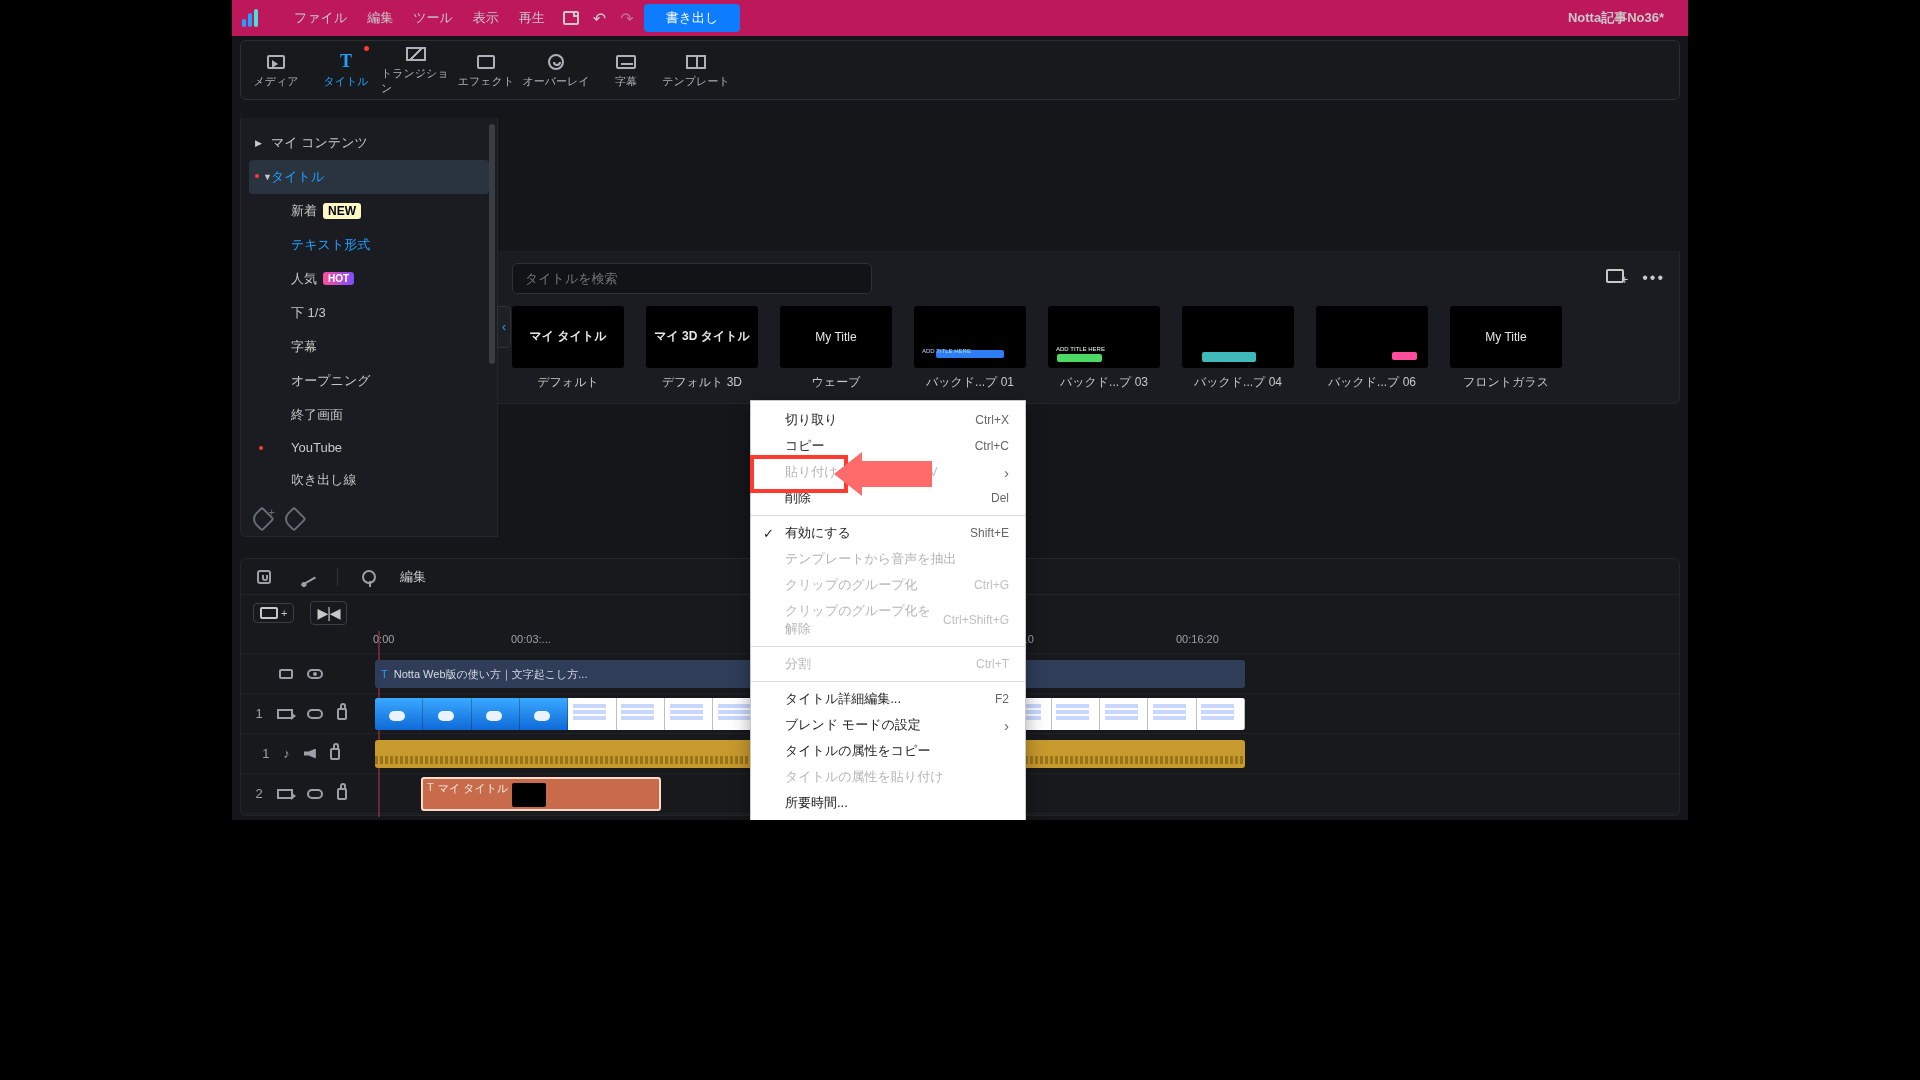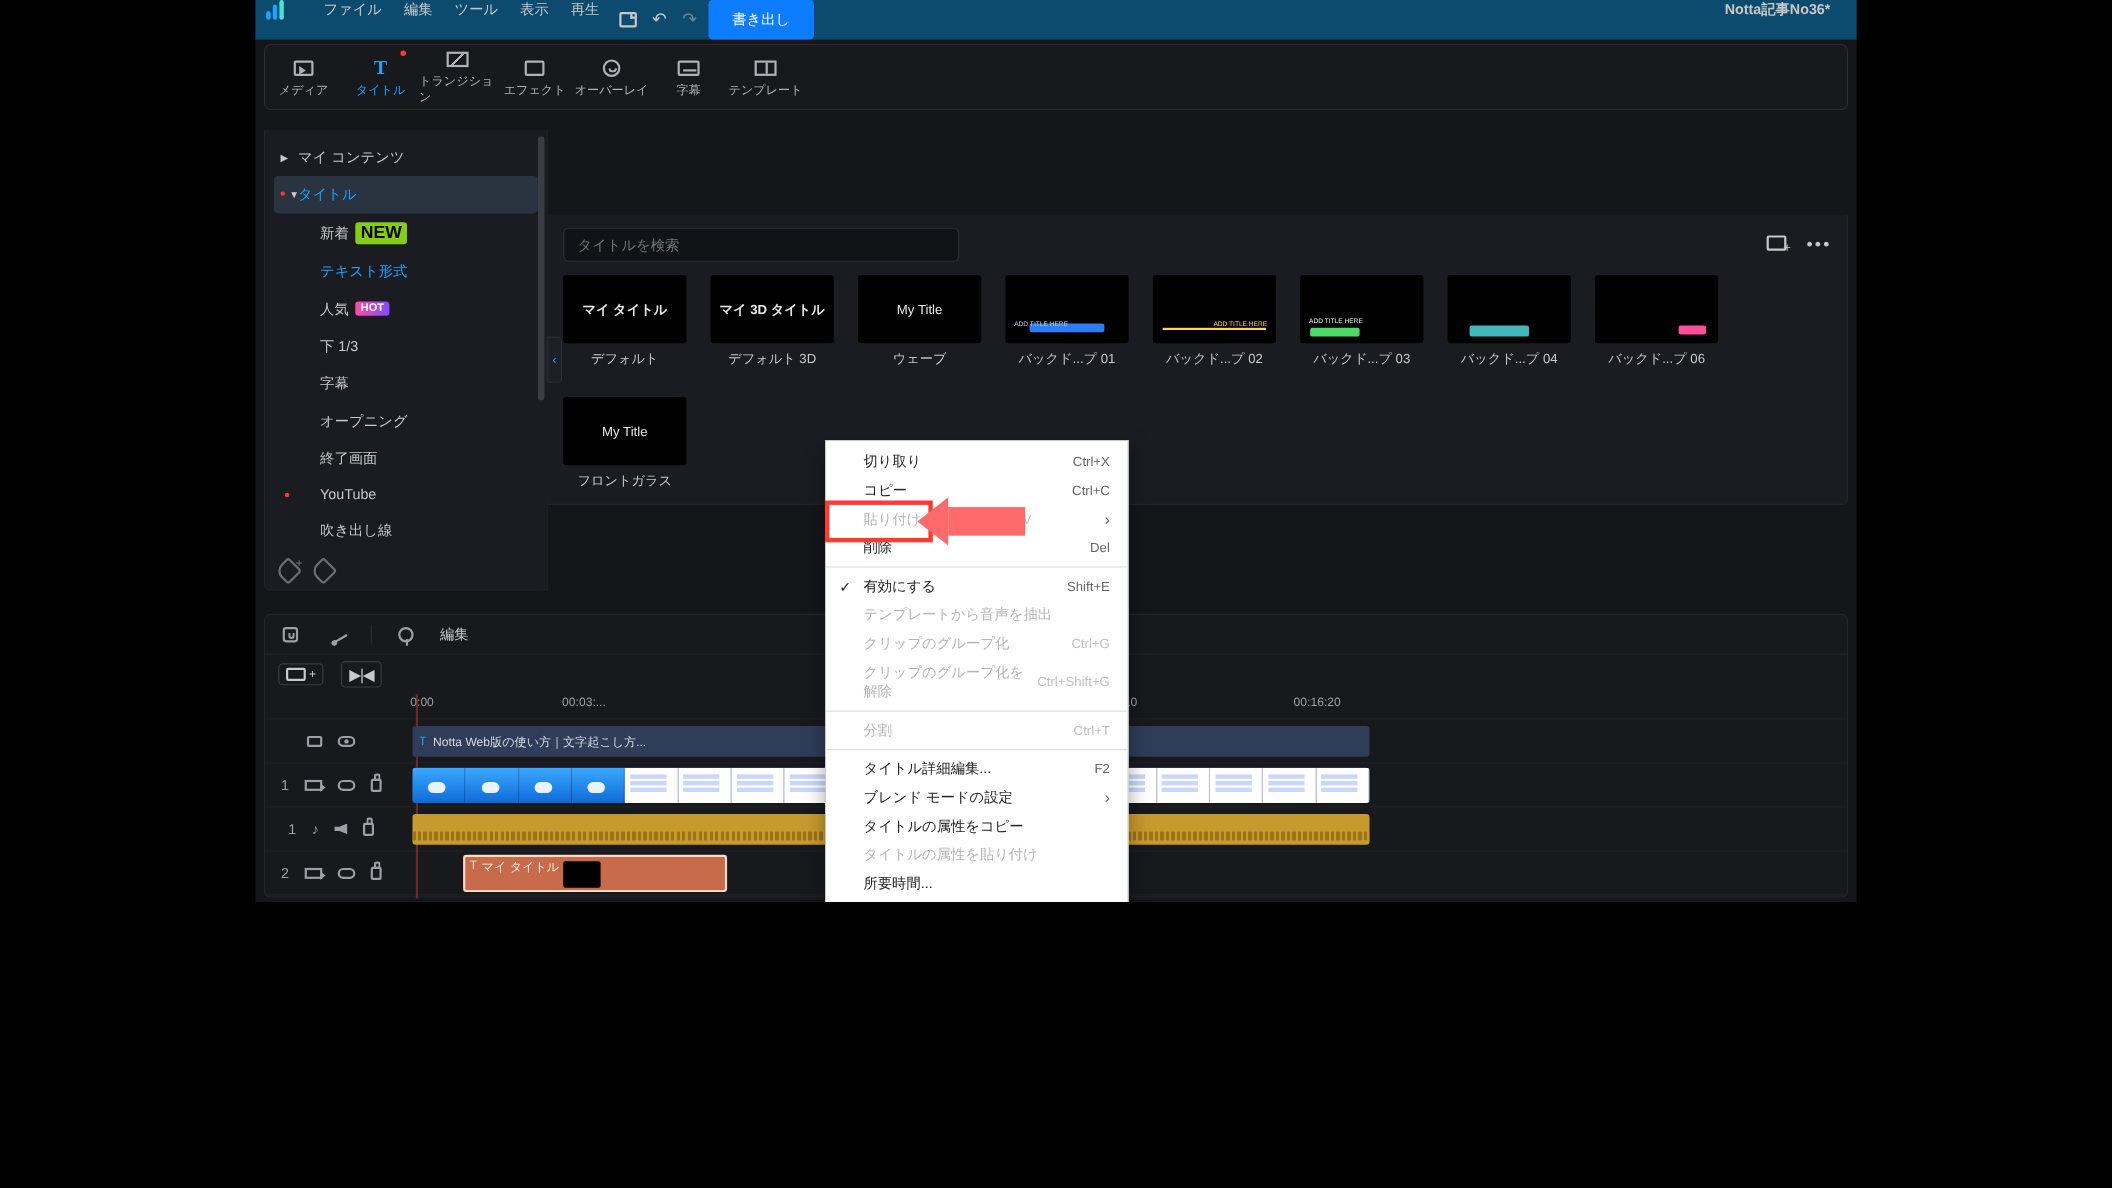--- a/index.html
+++ b/index.html
@@ -1,19 +1,19 @@
 <!DOCTYPE html>
 <html><head>
 <meta charset="utf-8">
 <style>
 * { margin: 0; padding: 0; box-sizing: border-box; font-family: -apple-system, "Segoe UI", Arial, sans-serif; }
 body { background: #000; width: 1920px; height: 1080px; overflow: hidden; display:flex; justify-content:center; align-items:flex-start; }
 .app-shell { width: 1456px; height: 820px; background: #14161a; position: relative; margin-top: 0; }
 
-.top-menu { height: 36px; display: flex; padding: 0 10px; background:#0c4a6e; }
+.top-menu { height: 36px; display: flex; align-items: center; padding: 0 10px; background:#be185d; }
 .logo-bars { width: 28px; height: 18px; display:flex; align-items:flex-end; gap:2px; margin-right:14px; }
 .logo-bars span { width:4px; border-radius:2px; display:block; }
 .logo-bars span:nth-child(1){height:8px;background:#1fa3ff;}
 .logo-bars span:nth-child(2){height:14px;background:#1fa3ff;}
 .logo-bars span:nth-child(3){height:18px;background:#4ee0d8;}
 .menu-item { color:#c8c8c8; font-size:13px; padding:0 10px; cursor:pointer; }
 .menu-icons { display:flex; align-items:center; gap:14px; margin-left:8px; color:#c8c8c8; }
 .btn-export { margin-left:10px; background:#0d7cff; color:#fff; border:none; border-radius:4px; padding:5px 22px; font-size:13px; cursor:pointer; }
 .project-name { margin-left:auto; color:#c8c8c8; font-size:13px; padding-right:14px;font-weight:bold; }
 
@@ -26,21 +26,21 @@
 
 .main-split { display:flex; height: 454px; margin: 0 8px; align-items: center; }
 .sidebar { width: 258px; background:#1a1c21; border-radius:0 0 0 6px; border:1px solid #24262c; border-top:none; position:relative; }
 .sidebar-inner { padding-top:8px; height: 418px; overflow:hidden; position:relative; }
 .side-item { display:flex; align-items:center; color:#c8c8c8; font-size:13px; padding:8px 12px 8px 30px; cursor:pointer; position:relative; }
 .side-item.expand::before { content:"▶"; font-size:9px; position:absolute; left:14px; color:#c8c8c8; }
 .side-item.expand.open::before { content:"▼"; }
 .side-item.child { padding-left:50px; }
 .side-item.active-row { background:#2a3440; border-radius:4px; margin:0 8px; padding-left:22px; }
 .side-item.active-text { color:#1ea1ff; }
-.badge-new { background:#84cc16; color:#000; font-size:16px; padding:1px 5px; border-radius:3px; margin-left:6px; font-weight:600; }
+.badge-new { background:#fef9c3; color:#000; font-size:12px; padding:1px 5px; border-radius:3px; margin-left:6px; font-weight:600; }
 .badge-hot { background:linear-gradient(90deg,#ff4d9d,#7c4dff); color:#fff; font-size:10px; padding:1px 5px; border-radius:3px; margin-left:6px; font-weight:600; }
 .tiny-red { position:absolute; left:6px; top:14px; width:4px;height:4px;background:#ff3b30;border-radius:50%; }
 .sidebar-bottom-icons { position:absolute; bottom:8px; left:12px; display:flex; gap:14px; color:#6a6e75; font-size:18px; }
 .sidebar-scrollbar { position:absolute; right:2px; top:6px; width:6px; height:390px; background:transparent; }
 .sidebar-scrollbar::after { content:""; position:absolute; top:0; left:0; width:6px; height:240px; background:#3a3d43; border-radius:3px; }
 
 .content-panel { flex:1; background:#1a1c21; border:1px solid #24262c; border-left:none; border-top:none; border-radius:0 0 6px 0; padding:12px 14px; position:relative; }
 .search-row { display:flex; align-items:center; margin-bottom:12px; }
 .search-input { flex:0 0 360px; background:#111317; border:1px solid #2d3036; border-radius:5px; color:#6a6e75; font-size:13px; padding:7px 12px; }
 .panel-tools { margin-left:auto; display:flex; gap:18px; color:#c8c8c8; font-size:16px; }
@@ -278,27 +278,20 @@
           </div>
         <div class="thumb-col">
             <div class="thumb-box">
               <div class="bar-bottom bar-blue"></div>
               <div class="bd-label">ADD TITLE HERE</div>
             </div>
             <div class="thumb-label">バックド...プ 01</div>
           </div>
         <div class="thumb-col">
             <div class="thumb-box">
-              <div class="bar-yellow"></div>
-              <div class="bd-label" style="left:auto;right:8px;color:#ffd84d;">ADD TITLE HERE</div>
-            </div>
-            <div class="thumb-label">バックド...プ 02</div>
-          </div>
-        <div class="thumb-col">
-            <div class="thumb-box">
               <div class="bar-green"></div>
               <div class="bd-label" style="color:#d9ffe6;bottom:16px;">ADD TITLE HERE</div>
             </div>
             <div class="thumb-label">バックド...プ 03</div>
           </div>
         <div class="thumb-col">
             <div class="thumb-box">
               <div class="bar-teal"></div>
             </div>
             <div class="thumb-label">バックド...プ 04</div>

